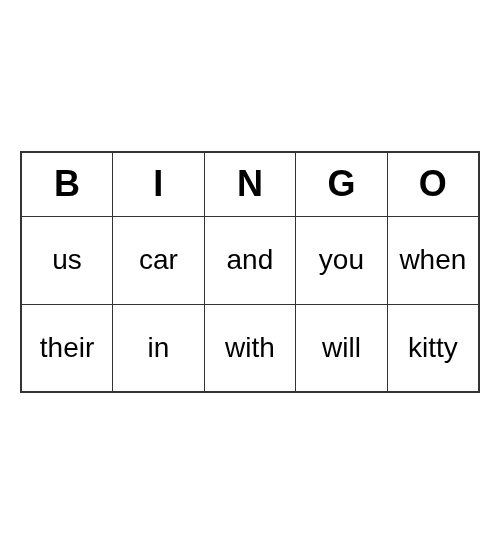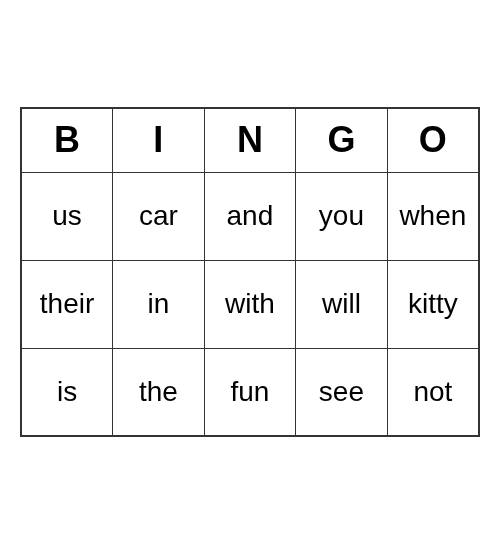--- a/index.html
+++ b/index.html
@@ -61,21 +61,14 @@
         <td>you</td>
         <td>when</td>
       </tr>
       <tr>
         <td>their</td>
         <td>in</td>
         <td>with</td>
         <td>will</td>
         <td>kitty</td>
       </tr>
-      <tr>
-        <td>is</td>
-        <td>the</td>
-        <td>fun</td>
-        <td>see</td>
-        <td>not</td>
-      </tr>
     </tbody>
 </table>
 
 </body></html>

